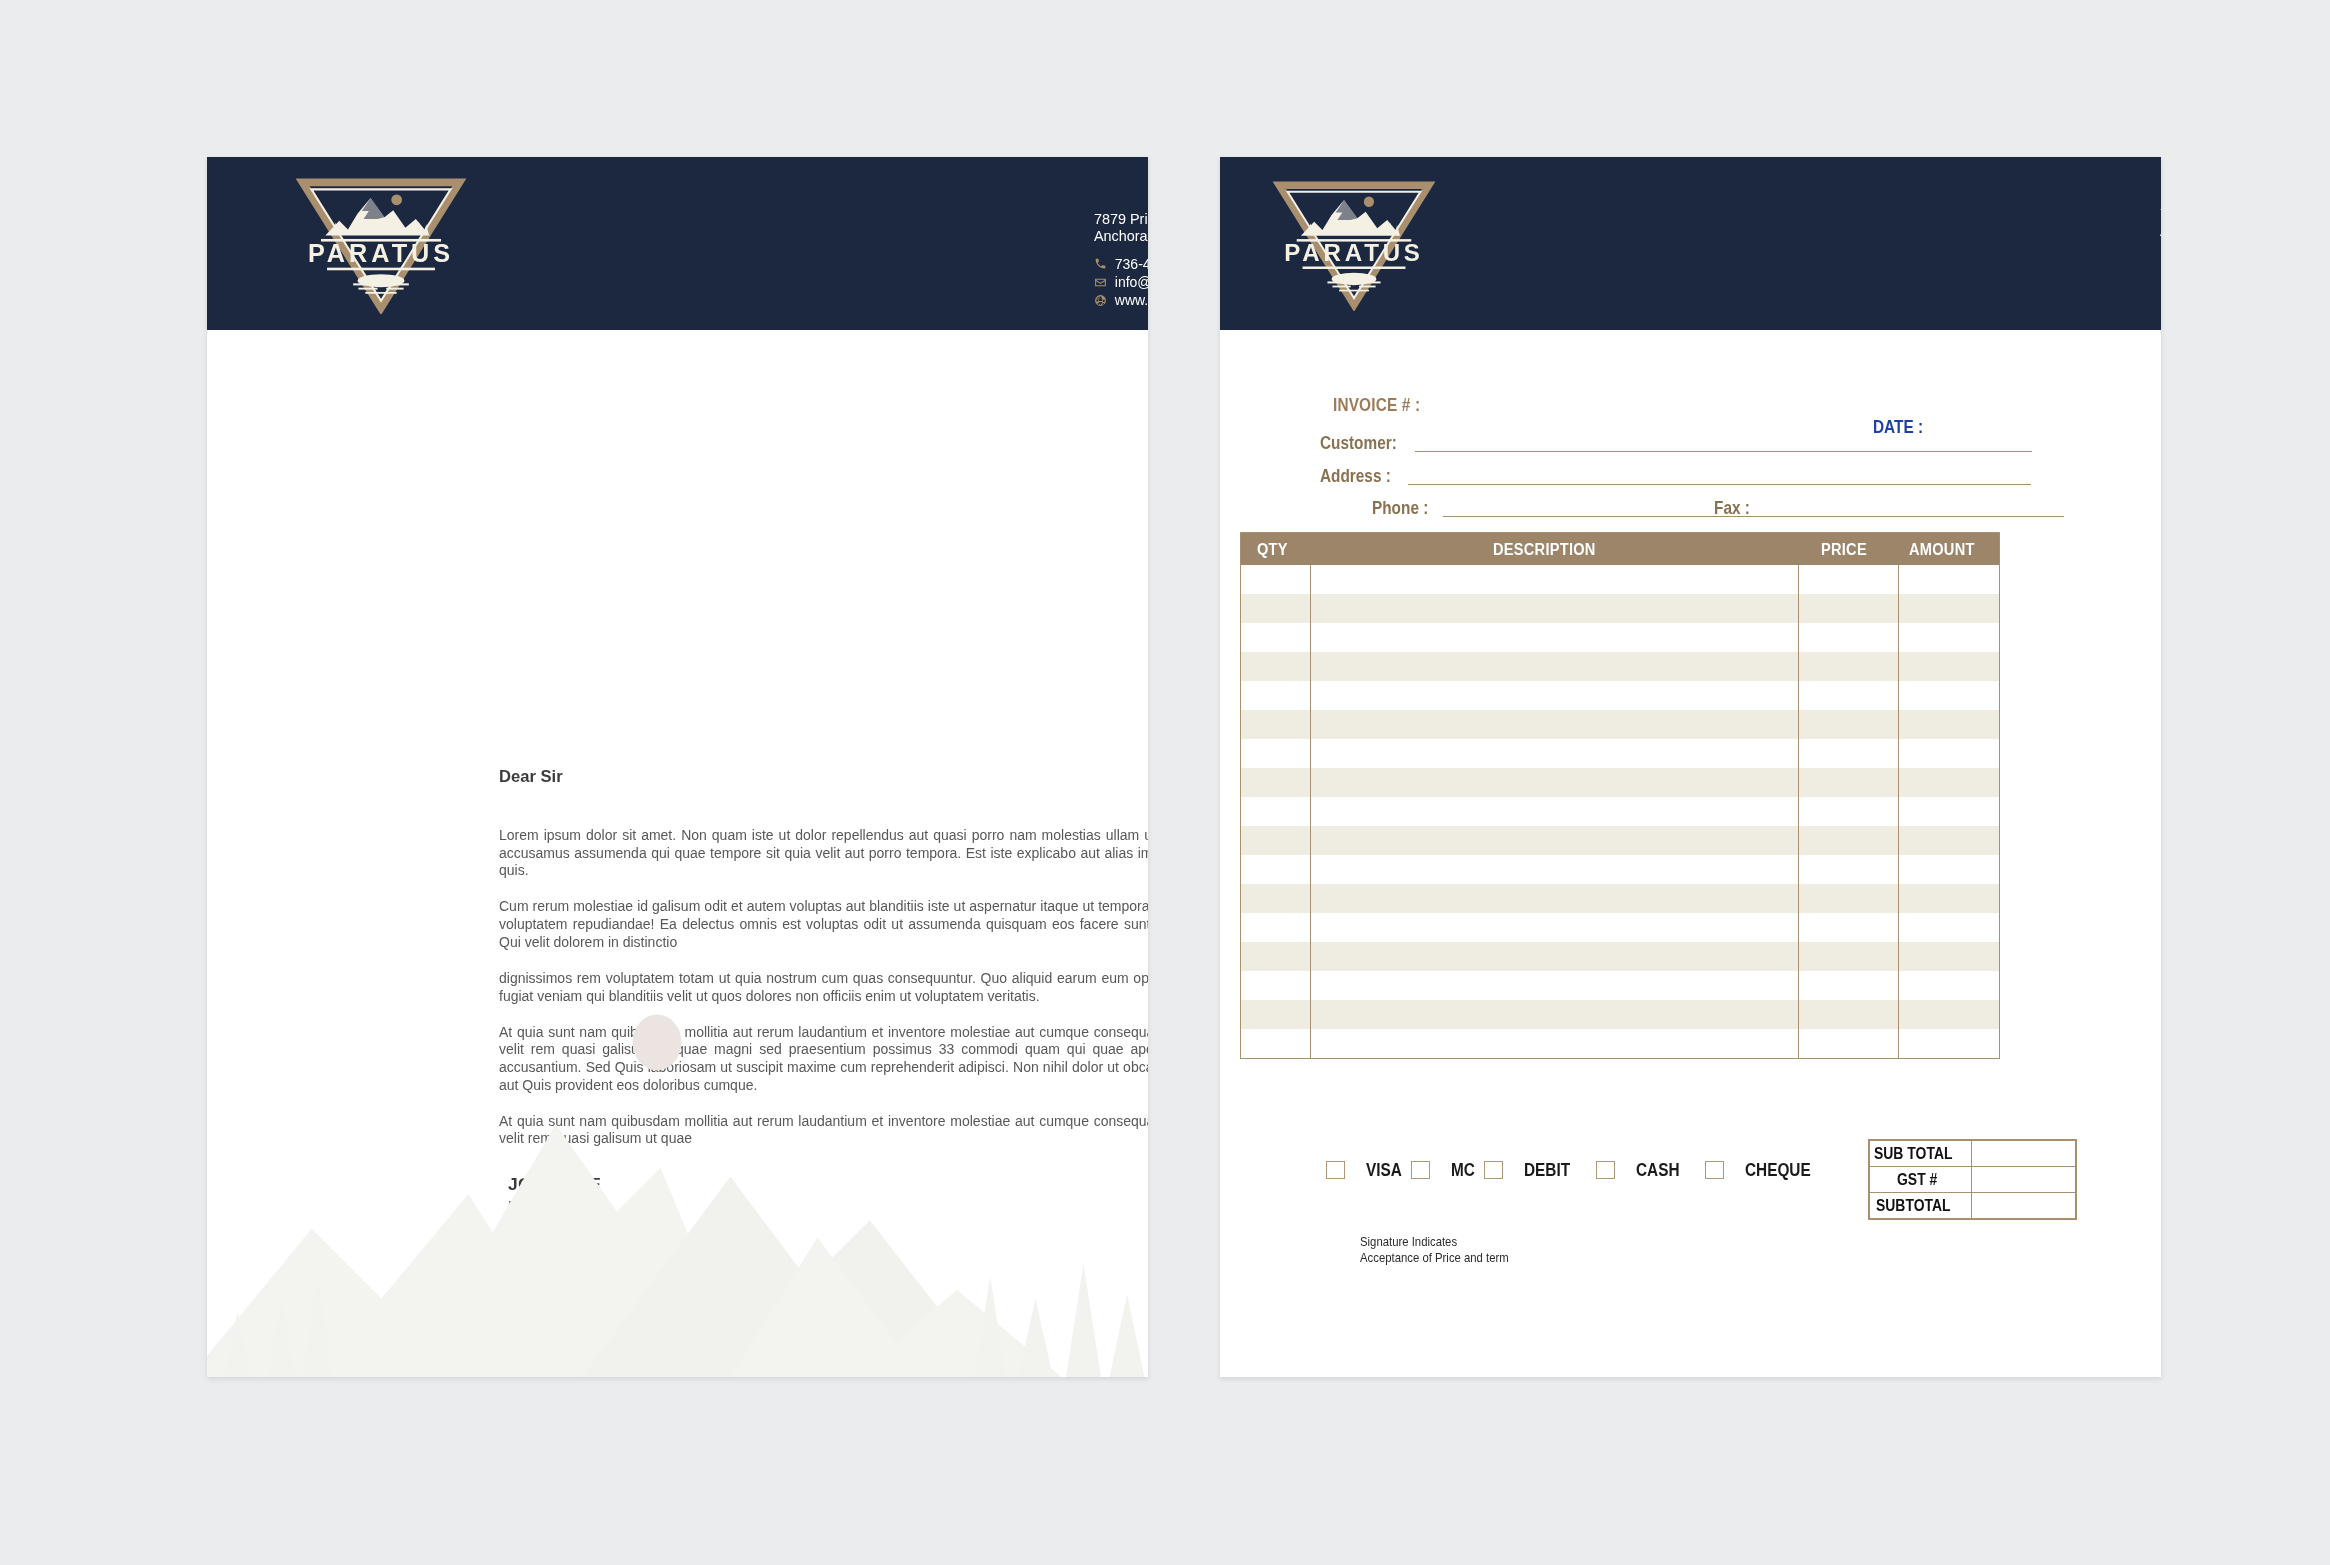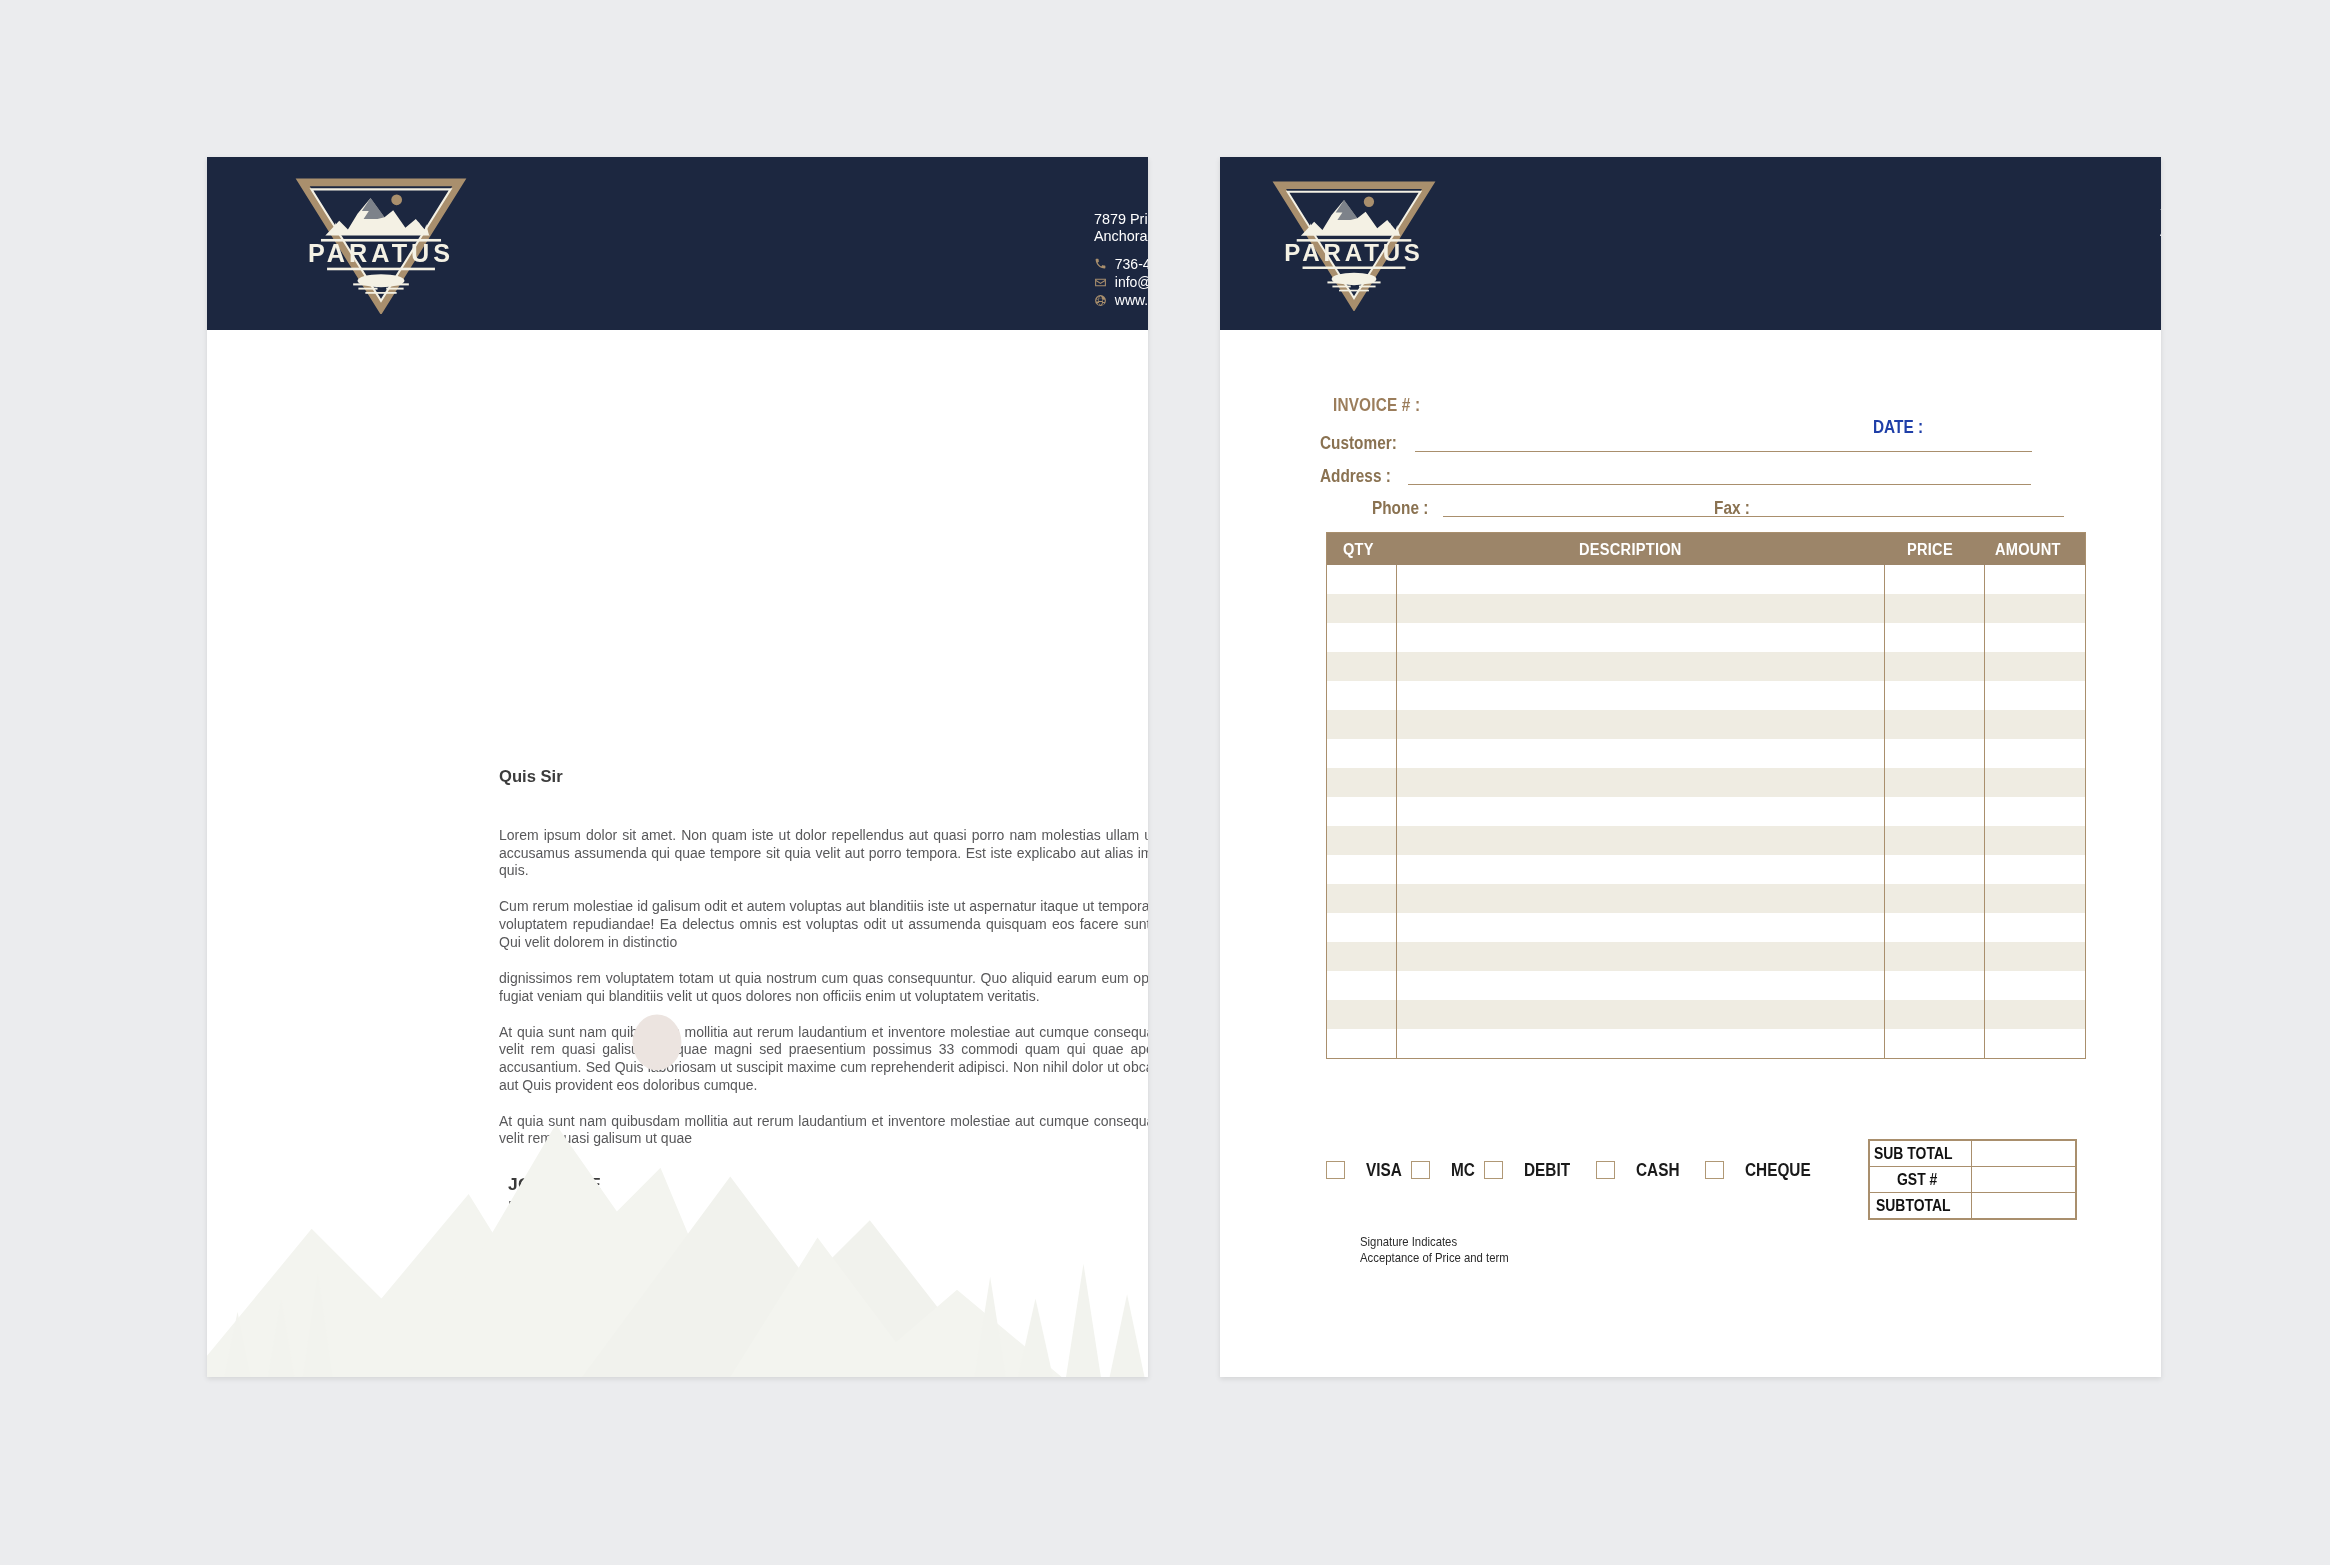--- a/index.html
+++ b/index.html
@@ -79,21 +79,21 @@
   .field-row{position:absolute;display:flex;align-items:flex-end;}
   .field-row .lbl{font-size:18.3px;color:#8a7251;font-weight:bold;line-height:19px;}
   .field-row .ln{border-bottom:1.4px solid #a98f6d;height:17.4px;}
 
   #f-customer{left:1320px;top:433px;}
   #f-address {left:1320px;top:466px;}
   #f-phone   {left:1372px;top:498px;text-align:right;}
   #f-fax     {left:1714px;top:498px;gap:9px;}
 
   
-  .inv-table{position:absolute;left:1326px;top:532px;width:758px;
+  .inv-table{position:absolute;left:1240px;top:532px;width:758px;
              border:1.2px solid #a98f6d;border-collapse:collapse;}
   .inv-table table{border-collapse:collapse;width:100%;table-layout:fixed;}
   .inv-table th{
     background:#9c8569;color:#ffffff;font-size:17.4px;font-weight:bold;
     height:32px;padding:0;letter-spacing:0.3px;
   }
   .inv-table td{
     border-left:1.2px solid #a98f6d;height:29px;padding:0;
   }
   .inv-table td:first-child{border-left:none;}
@@ -184,21 +184,21 @@
         <span class="cicon">
           <svg viewBox="0 0 24 24">
               <path d="M12 2a10 10 0 1 0 0 20 10 10 0 0 0 0-20zm0 2c1.3 0 2.6 2.3 3 5.3H9C9.4 6.3 10.7 4 12 4zM6.2 7.3A8 8 0 0 1 9 4.7c-.5 1.2-.9 2.8-1.1 4.6H5.2c.2-.7.6-1.4 1-2zM4.2 12c0-.7.1-1.4.3-2h3.2c0 .7-.1 1.3-.1 2s0 1.3.1 2H4.5c-.2-.6-.3-1.3-.3-2zm2 4.7h2.7c.2 1.8.6 3.4 1.1 4.6a8 8 0 0 1-3.8-4.6zM12 20c-1.3 0-2.6-2.3-3-5.3h6c-.4 3-1.7 5.3-3 5.3zm3.2-7.3H8.8c0-.6-.1-1.3-.1-2s0-1.4.1-2h6.4c.1.6.1 1.3.1 2s0 1.4-.1 2zm-.1 8.6c.5-1.2.9-2.8 1.1-4.6h2.7a8 8 0 0 1-3.8 4.6zm4.4-6.6h-3.2c.1-.7.1-1.3.1-2s0-1.3-.1-2h3.2c.2.6.3 1.3.3 2s-.1 1.4-.3 2z"></path>
             </svg>
         </span>
         <span class="txt">www.paratus.com</span>
       </div>
     </div>
   </div>
 
-  <div class="salutation">Quis Sir</div>
+  <div class="salutation">Dear Sir</div>
 
   <div class="letter-body">
     <p>Lorem ipsum dolor sit amet. Non quam iste ut dolor repellendus aut quasi porro nam molestias ullam ut sint ipsa! Qui accusamus assumenda qui quae tempore sit quia velit aut porro tempora. Est iste explicabo aut alias impedit est sequi quis.</p>
     <p>Cum rerum molestiae id galisum odit et autem voluptas aut blanditiis iste ut aspernatur itaque ut tempora laudantium vel voluptatem repudiandae! Ea delectus omnis est voluptas odit ut assumenda quisquam eos facere sunt qui quis vitae. Qui velit dolorem in distinctio</p>
     <p>dignissimos rem voluptatem totam ut quia nostrum cum quas consequuntur. Quo aliquid earum eum optio ducimus qui fugiat veniam qui blanditiis velit ut quos dolores non officiis enim ut voluptatem veritatis.</p>
     <p>At quia sunt nam quibusdam mollitia aut rerum laudantium et inventore molestiae aut cumque consequatur. 33 minima velit rem quasi galisum ut quae magni sed praesentium possimus 33 commodi quam qui quae aperiam est enim accusantium. Sed Quis laboriosam ut suscipit maxime cum reprehenderit adipisci. Non nihil dolor ut obcaecati commodi aut Quis provident eos doloribus cumque.</p>
     <p>At quia sunt nam quibusdam mollitia aut rerum laudantium et inventore molestiae aut cumque consequatur. 33 minima velit rem quasi galisum ut quae</p>
   </div>
 
   <div class="sign-name">JOHN DOE</div>

